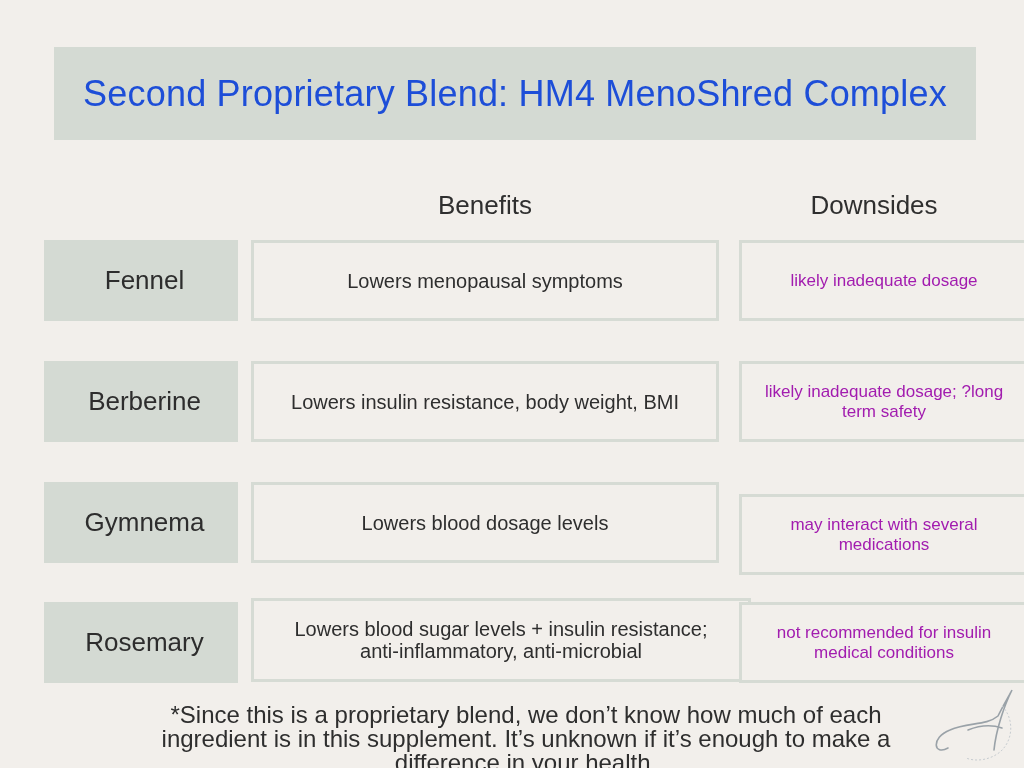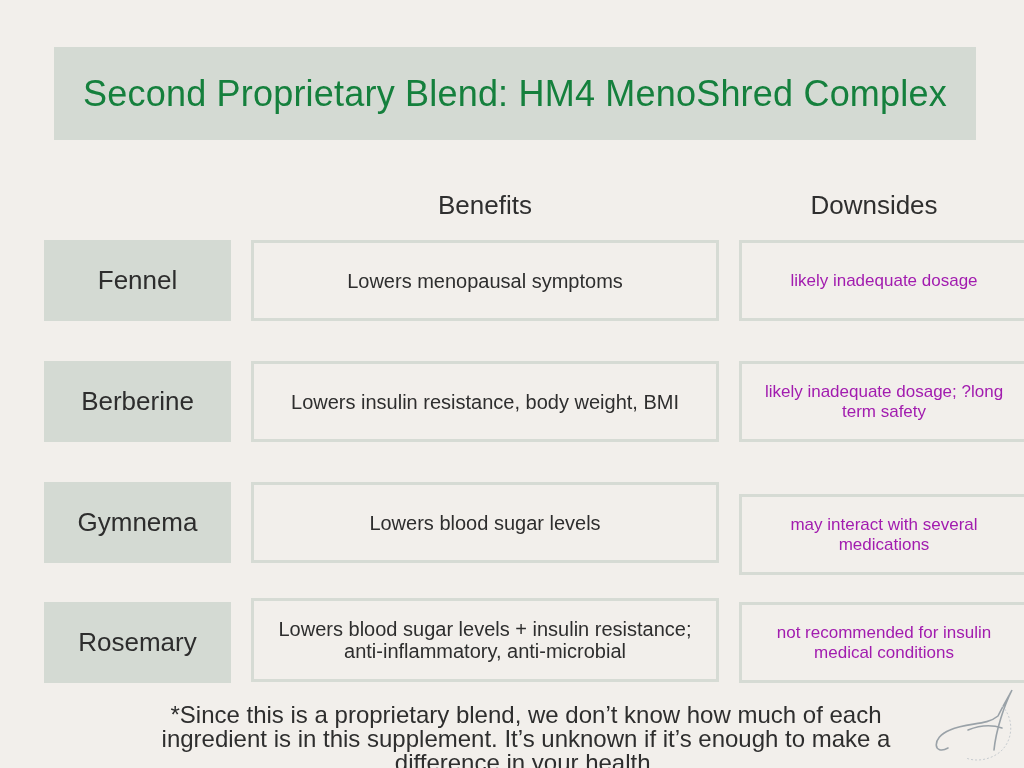--- a/index.html
+++ b/index.html
@@ -9,32 +9,32 @@
       font-family:"Liberation Sans", "DejaVu Sans", sans-serif;
       color:#2b2b2b;
       position:relative;
     }
     .title-box {
       position:absolute; left:54px; top:47px; width:922px; height:93px;
       background:#d4dad3;
       display:flex; align-items:center; justify-content:center;
     }
     .title-box h1 {
-      margin:0; font-weight:normal; font-size:36px; letter-spacing:0.2px; color:#15803d;
+      margin:0; font-weight:normal; font-size:36px; letter-spacing:0.2px; color:#1d4ed8;
     }
     .col-header {
       position:absolute; top:190px; font-size:26px; color:#2f2f2f; text-align:center;
     }
     .col-benefits { left:250px; width:470px;text-align:center; }
     .col-downsides { left:740px; width:268px; }
     .name-box {
       position:absolute; left:44px; width:187px; height:81px;
       background:#d4dad3;
       display:flex; align-items:center; justify-content:center;
-      font-size:26px; color:#2d2d2d;
+      font-size:26px; color:#2d2d2d;padding-left:7px;
     }
     .benefit-box {
       position:absolute; left:251px; width:462px; height:75px;
       border:3px solid #d6dbd4; background:#f2efeb;
       display:flex; align-items:center; justify-content:center; text-align:center;
       font-size:20px; line-height:22px; color:#2e2e2e;
     }
     .downside-box {
       position:absolute; left:739px; width:264px; height:75px;
       border:3px solid #d6dbd4; background:#f2efeb;
@@ -63,25 +63,25 @@
 
 <div class="name-box" style="top:240px">Fennel</div>
 <div class="benefit-box" style="top:240px">Lowers menopausal symptoms</div>
 <div class="downside-box" style="top:240px">likely inadequate dosage</div>
 
 <div class="name-box" style="top:361px">Berberine</div>
 <div class="benefit-box" style="top:361px">Lowers insulin resistance, body weight, BMI</div>
 <div class="downside-box" style="top:361px">likely inadequate dosage; ?long term safety</div>
 
 <div class="name-box" style="top:482px">Gymnema</div>
-<div class="benefit-box" style="top:482px">Lowers blood sugar levels</div>
+<div class="benefit-box" style="top:482px">Lowers blood dosage levels</div>
 <div class="downside-box" style="top:494px">may interact with several medications</div>
 
 <div class="name-box" style="top:602px">Rosemary</div>
-<div class="benefit-box" style="top:598px; height:78px; padding:0 10px; width:442px;">Lowers blood sugar levels + insulin resistance; anti-inflammatory, anti-microbial</div>
+<div class="benefit-box" style="top:598px; height:78px; padding:0 26px; width:442px;">Lowers blood sugar levels + insulin resistance; anti-inflammatory, anti-microbial</div>
 <div class="downside-box" style="top:602px">not recommended for insulin medical conditions</div>
 
 <div class="footnote">*Since this is a proprietary blend, we don’t know how much of each ingredient is in this supplement. It’s unknown if it’s enough to make a difference in your health.</div>
 
 <div class="logo">
   <svg width="92" height="80" viewBox="0 0 92 80">
     <path d="M20 62 C 6 70, 2 52, 22 44 C 40 36, 58 40, 70 30 M70 30 C 76 18, 82 8, 84 4 C 76 20, 68 44, 66 64 M40 44 C 50 40, 62 38, 74 42" fill="none" stroke="#9aa2a8" stroke-width="1.6" stroke-linecap="round"></path>
     <path d="M74 20 C 86 32, 86 54, 72 66 C 62 74, 48 76, 38 72" fill="none" stroke="#c7ccd0" stroke-width="1" stroke-dasharray="2 2"></path>
   </svg>
 </div>

